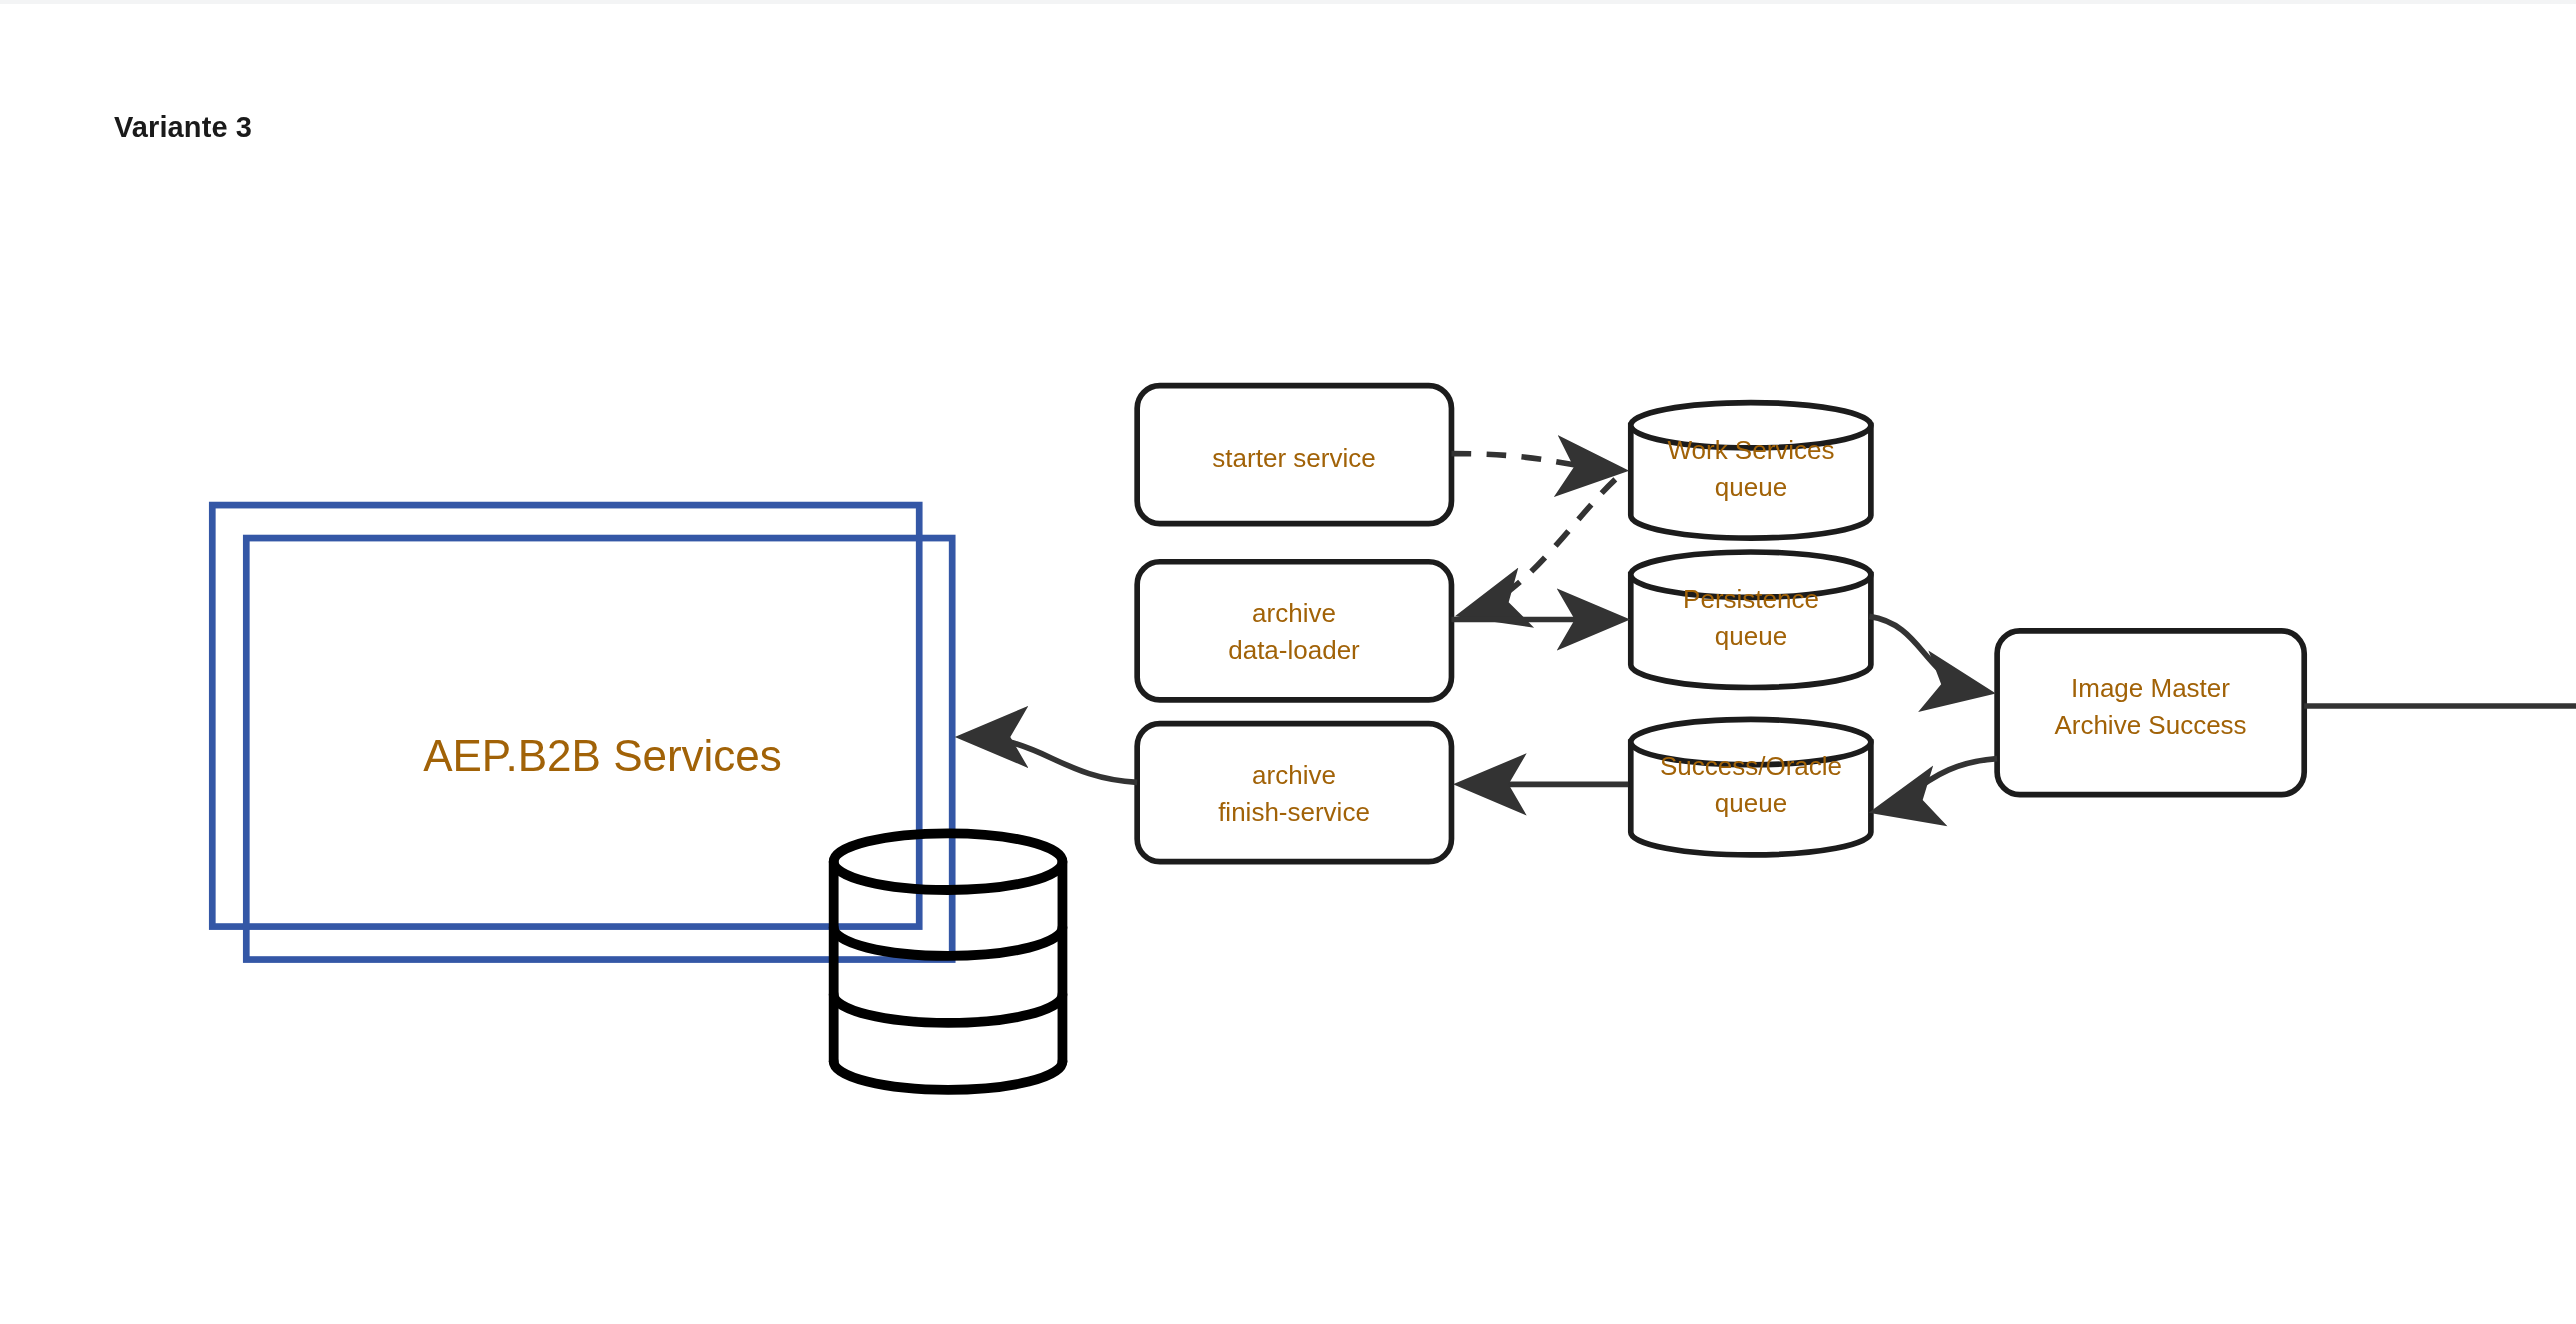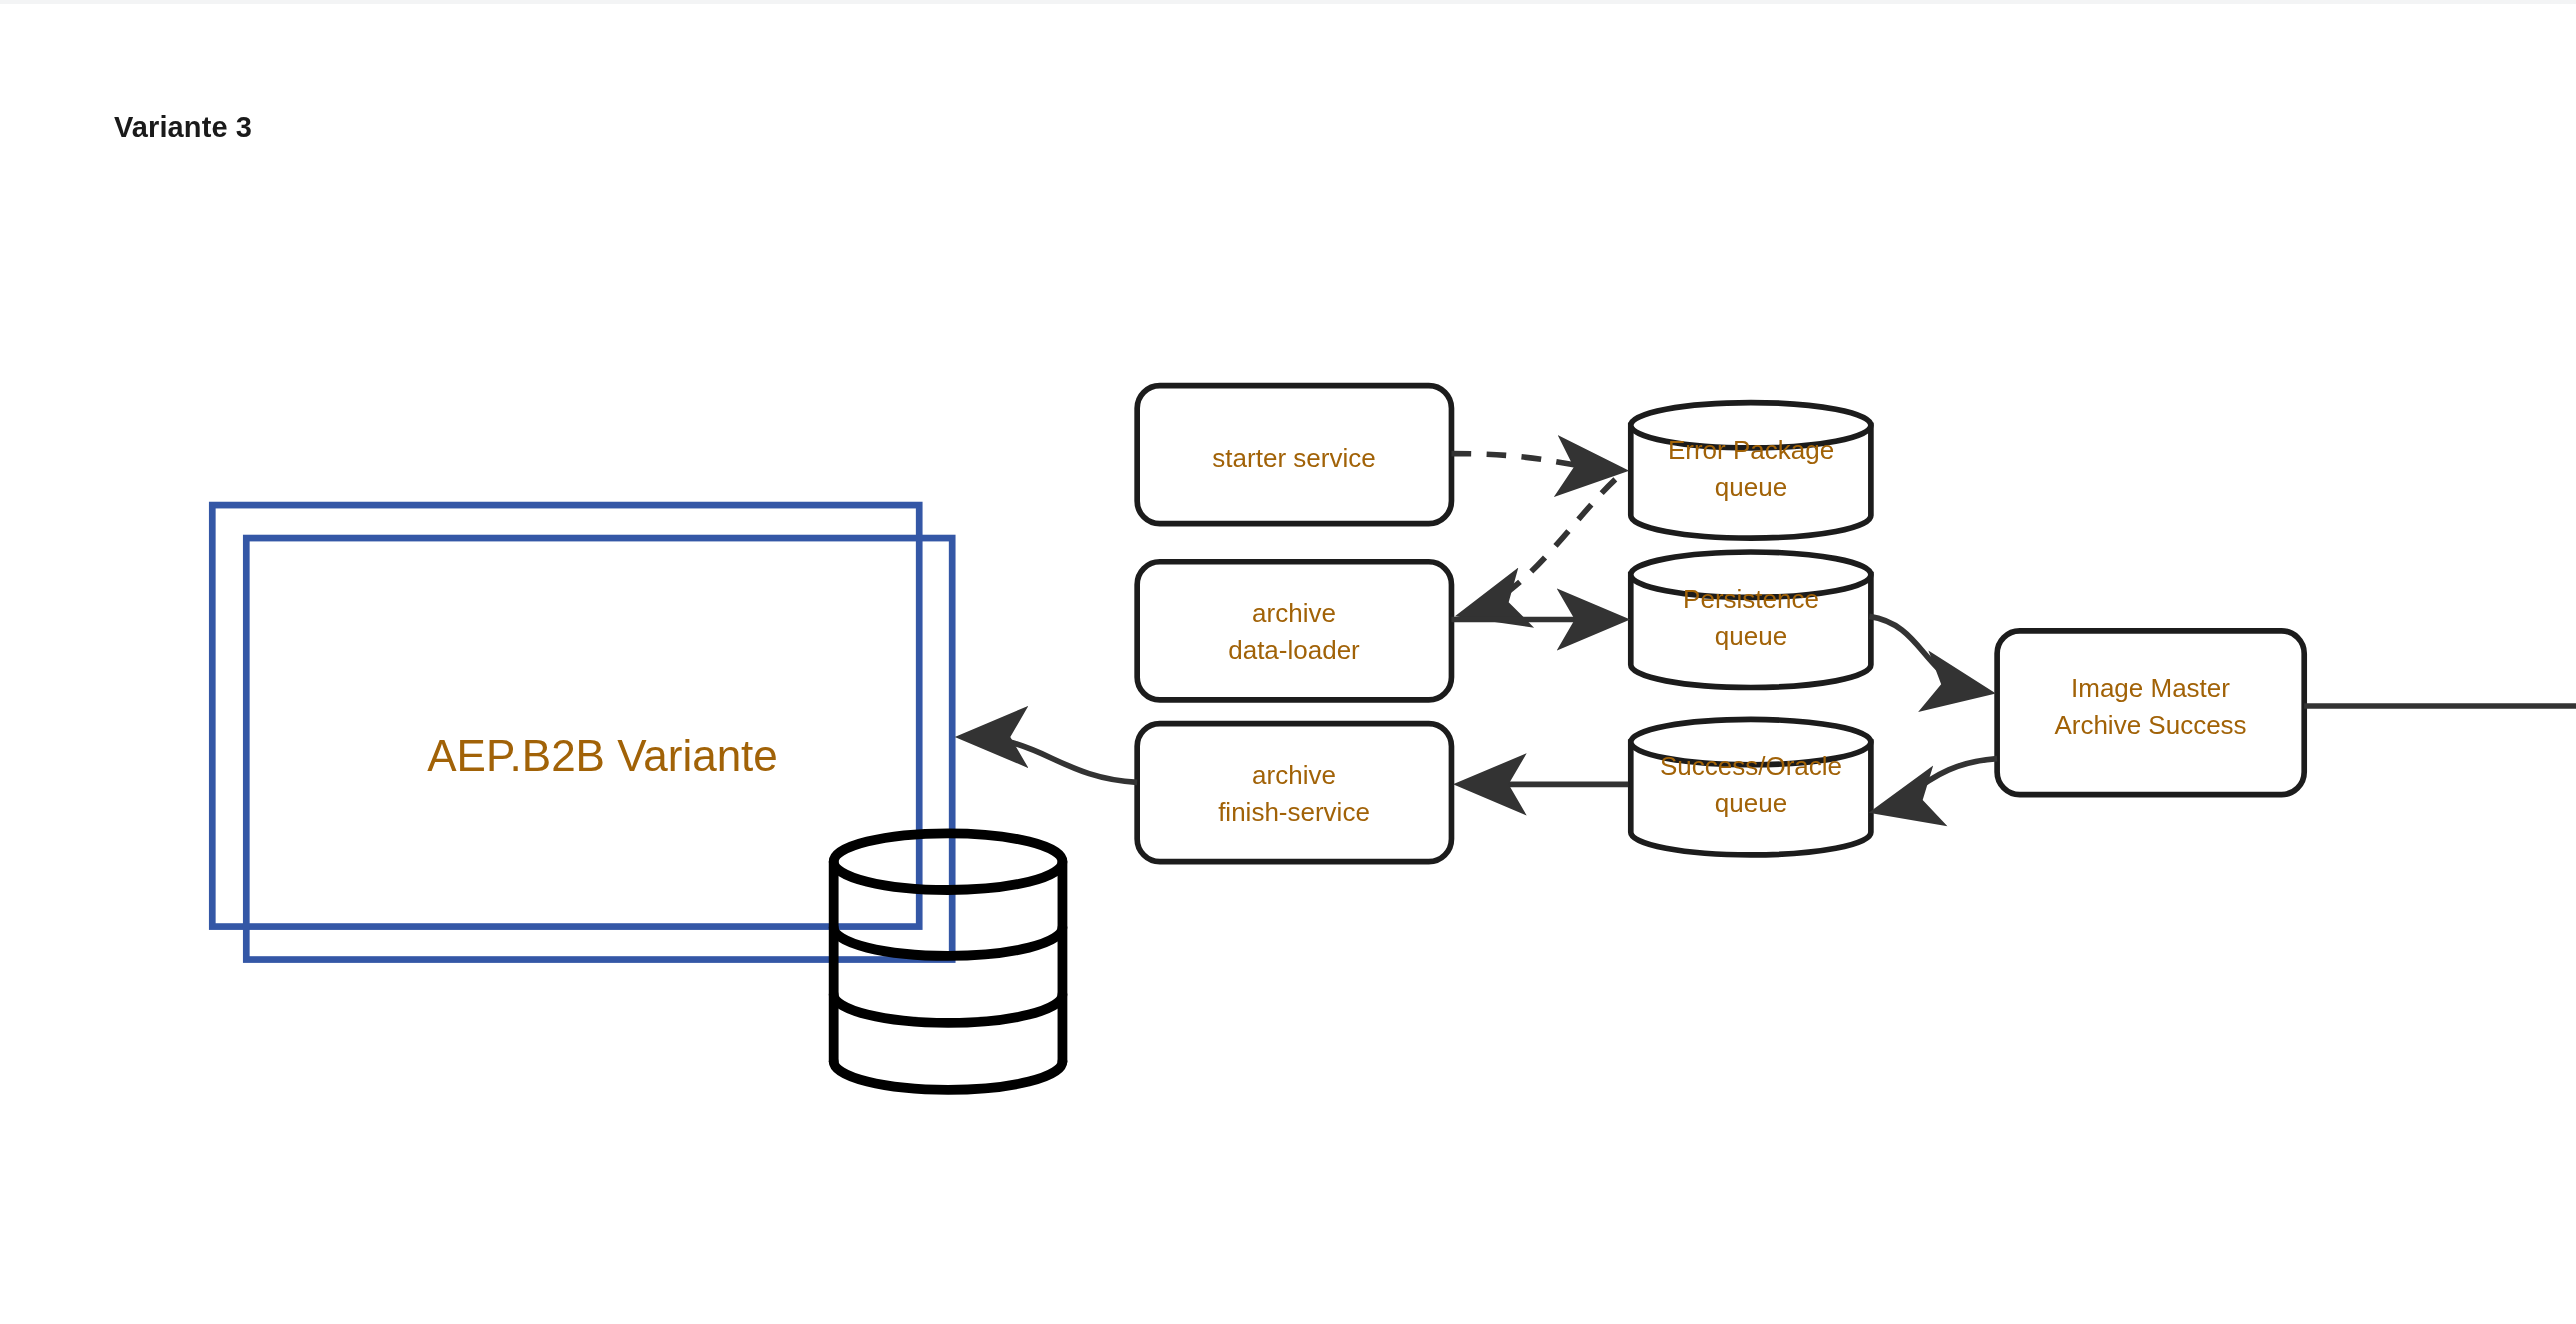--- a/index.html
+++ b/index.html
@@ -123,39 +123,39 @@
     <path d="M3876,1472 C3800,1478 3760,1500 3700,1545 C3680,1560 3665,1568 3648,1572" fill="none" stroke="#333333" stroke-width="11" marker-end="url(#ah)"></path>
 
     <path d="M3160,1522 L2842,1522" fill="none" stroke="#333333" stroke-width="11" marker-end="url(#ah)"></path>
 
     <path d="M2207,1518 C2090,1512 2040,1460 1960,1440 C1930,1432 1900,1430 1875,1430" fill="none" stroke="#333333" stroke-width="11" marker-end="url(#ah)"></path>
 
     <path d="M4472,1370 L5070,1370" fill="none" stroke="#333333" stroke-width="11"></path>
     <path d="M5180,1370 L5790,1370" fill="none" stroke="#333333" stroke-width="11" marker-end="url(#ah)"></path>
   </svg>
 
-  <div class="lbl lbl-aep">AEP.B2B Variante</div>
+  <div class="lbl lbl-aep">AEP.B2B Services</div>
 
   <div class="lbl lbl-oracle">
   </div>
 
   <div class="lbl lbl-box" style="left:1137px; top:440px; width:314px;">starter service</div>
 
   <div class="lbl lbl-box" style="left:1137px; top:595px; width:314px;">
     <div>archive</div>
     <div>data-loader</div>
   </div>
 
   <div class="lbl lbl-box" style="left:1137px; top:757px; width:314px;">
     <div>archive</div>
     <div>finish-service</div>
   </div>
 
   <div class="lbl lbl-q" style="left:1631px; top:432px; width:240px;">
-    <div>Error Package</div>
+    <div>Work Services</div>
     <div>queue</div>
   </div>
 
   <div class="lbl lbl-q" style="left:1631px; top:581px; width:240px;">
     <div>Persistence</div>
     <div>queue</div>
   </div>
 
   <div class="lbl lbl-q" style="left:1631px; top:748px; width:240px;">
     <div>Success/Oracle</div>

